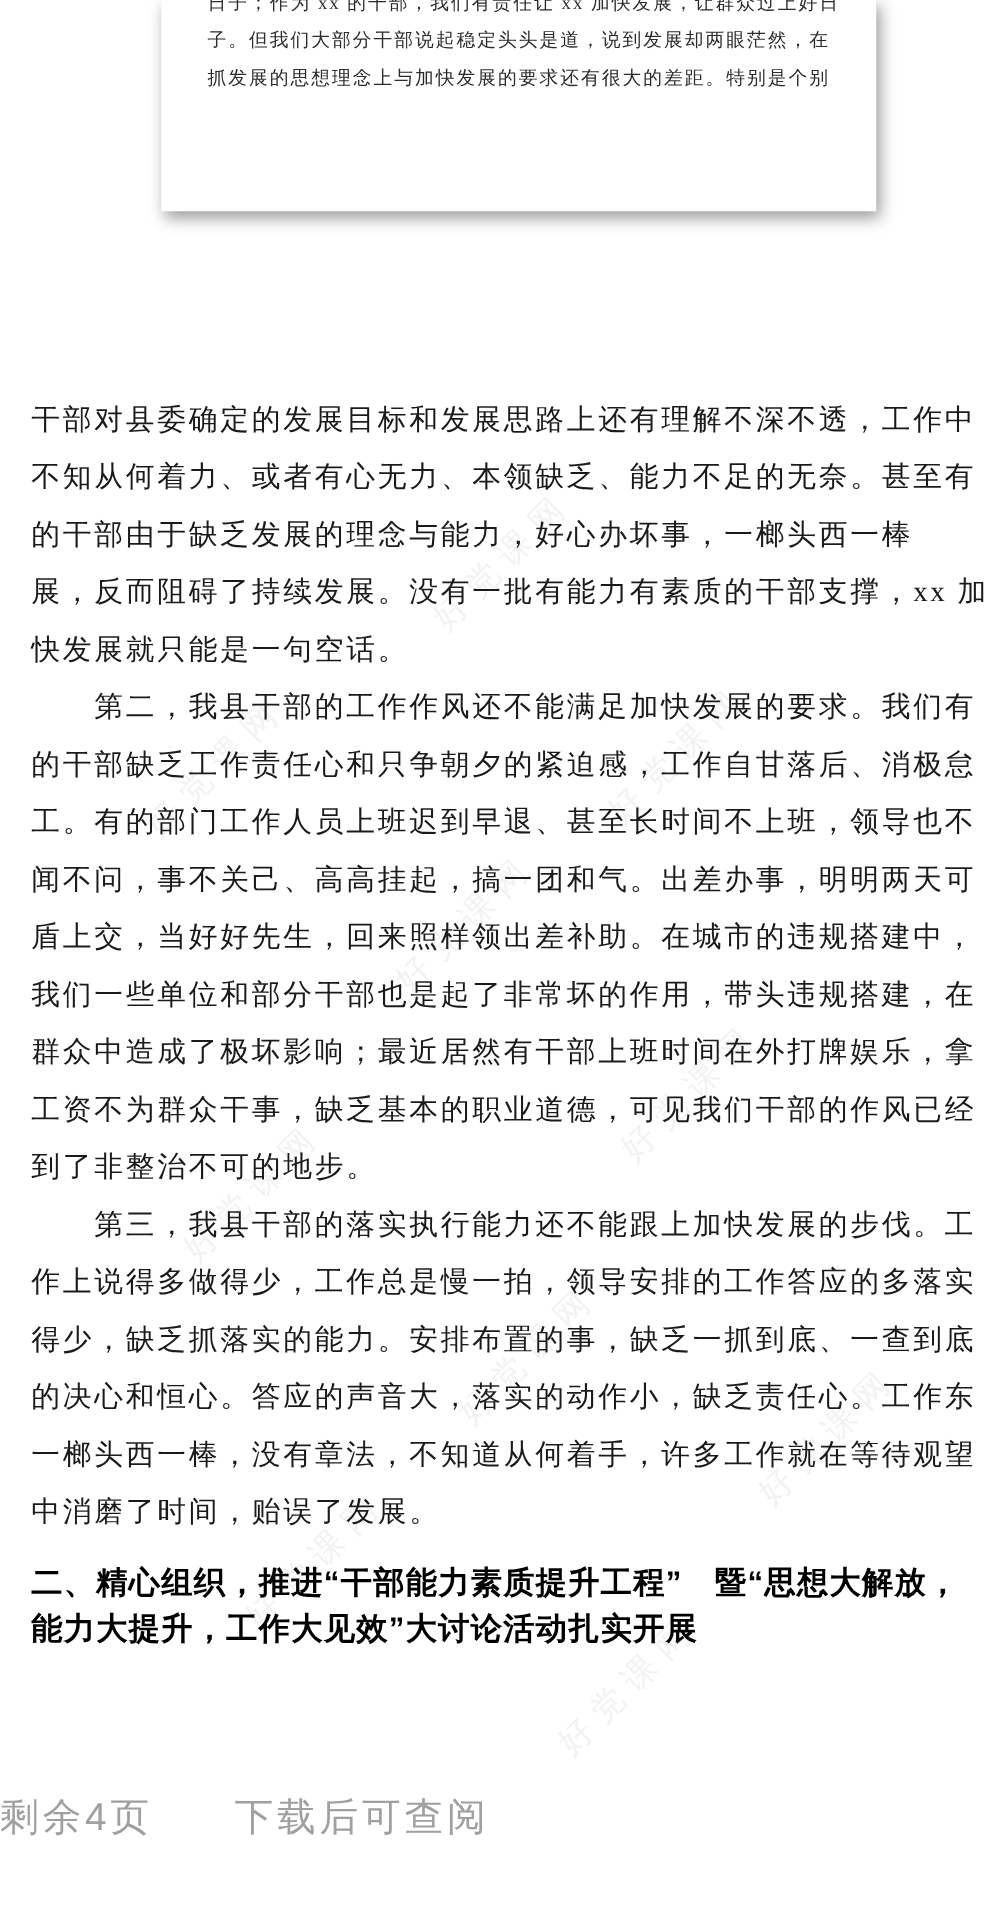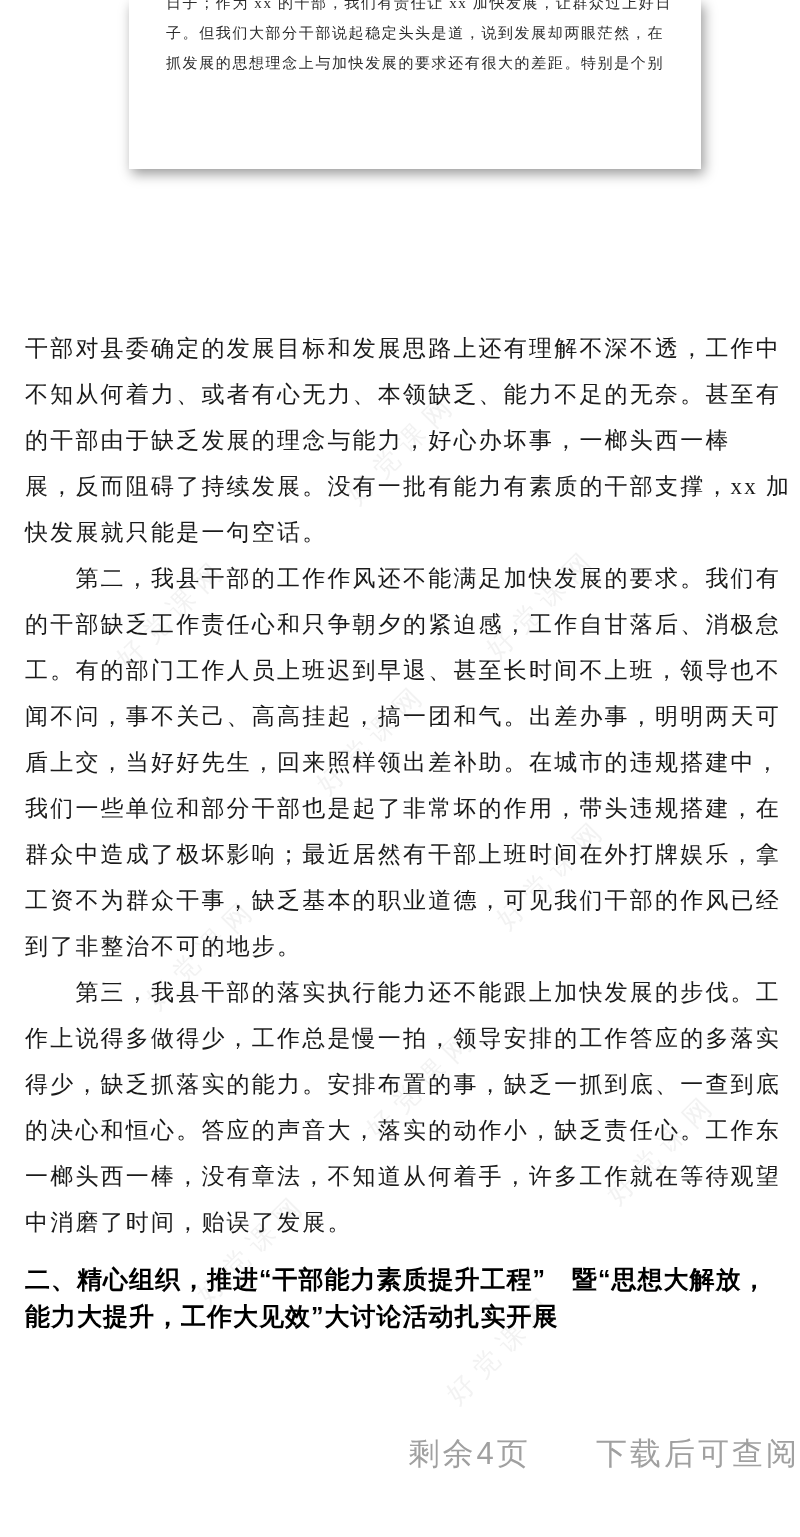--- a/index.html
+++ b/index.html
@@ -45,21 +45,21 @@
     font-size: 15px;
     line-height: 30px;
     letter-spacing: 1.6px;
     color: #2b2b2b;
   }
   .page-card-text .tline { white-space: nowrap; }
 
   
   .doc-body {
     position: absolute;
-    left: 25px; top: 326px;
+    left: 25px; top: 313px;
     width: 770px;
     z-index: 1;
     font-size: 23px;
     line-height: 46px;
     letter-spacing: 2.2px;
     color: #1a1a1a;
   }
   .doc-body .tline { white-space: nowrap; }
   .para { margin: 0; }
 
@@ -72,21 +72,21 @@
     letter-spacing: 1px;
     color: #000000;
   }
   .doc-heading .tline { white-space: nowrap; }
 
   
   .footer {
     position: absolute;
     left: 0; top: 1433px;
     width: 800px;
-    text-align: right;
+    text-align: left;
     z-index: 1;
     font-family: "Liberation Sans", "DejaVu Sans", sans-serif;
     font-size: 31px;
     letter-spacing: 3px;
     color: #a0a0a0;
     white-space: nowrap;
   }
   .footer .sep { display: inline-block; width: 42px; }
 </style>
 </head>

